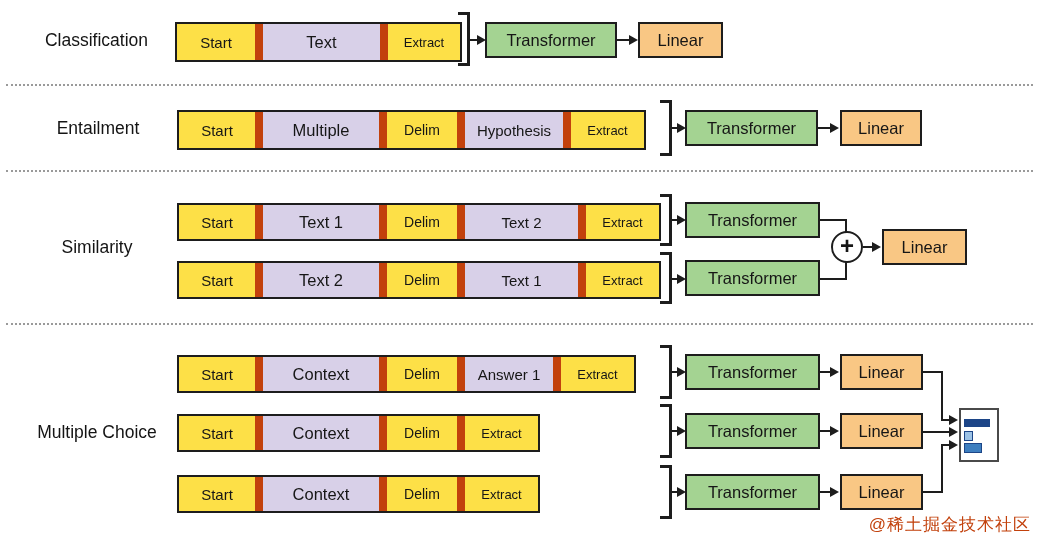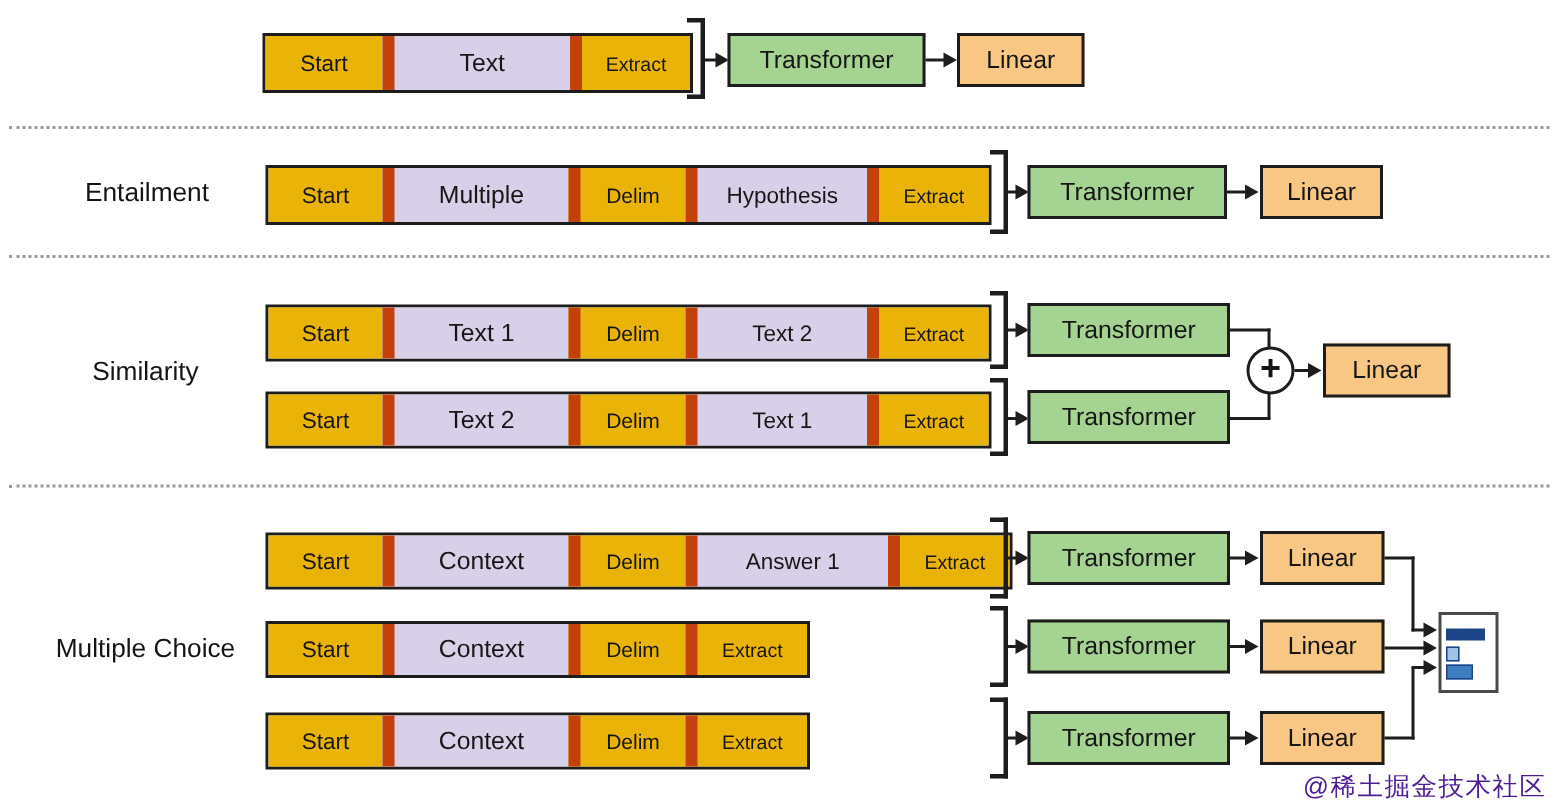--- a/index.html
+++ b/index.html
@@ -3,21 +3,21 @@
 <meta charset="utf-8">
 <style>
   html,body{margin:0;padding:0;background:#fff}
   .canvas{position:relative;width:1039px;height:538px;background:#ffffff;
           font-family:"Liberation Sans",sans-serif;color:#161616;overflow:hidden}
   .lbl{position:absolute;font-size:17.5px;line-height:21px;text-align:center;color:#141414}
   .tokenbar{position:absolute;display:flex;border:2px solid #1d1d1d}
   .cell{box-sizing:border-box;display:flex;align-items:center;justify-content:center;
         border-left:8px solid #c2410c;white-space:nowrap}
   .cell:first-child{border-left:none}
-  .blue{background:#eab308}
+  .blue{background:#fde047}
   .purple{background:#d8d0e8}
   .fs16{font-size:16.5px}.fs15{font-size:15px}.fs14{font-size:14px}.fs13{font-size:13px}
   .node{position:absolute;box-sizing:border-box;border:2px solid #1d1d1d;display:flex;
         align-items:center;justify-content:center;font-size:16.5px}
   .green{background:#a4d392}
   .orange{background:#f9c784}
   .bracket{position:absolute;box-sizing:border-box;width:12px;
            border-top:3px solid #1d1d1d;border-right:3px solid #1d1d1d;border-bottom:3px solid #1d1d1d}
   .hl{position:absolute;height:2px;background:#1d1d1d}
   .vl{position:absolute;width:2px;background:#1d1d1d}
@@ -25,27 +25,28 @@
       border-bottom:5px solid transparent;border-left:9px solid #1d1d1d}
   .sep{position:absolute;left:6px;right:6px;border-top:2px dotted #9a9a9a}
   .sum{position:absolute;width:32px;height:32px;box-sizing:border-box;border:2.5px solid #1d1d1d;
        border-radius:50%;background:#fff;display:flex;align-items:center;justify-content:center;
        font-size:24px;font-weight:700;line-height:1;padding-bottom:2px}
   .chartbox{position:absolute;width:36px;height:50px;border:2px solid #4a4a4a;background:#fff}
   .cbar{position:absolute;height:8px}
   .cbar-dark{background:#1c4587}
   .cbar-light{background:#9dc3e6;border:1px solid #1c4587}
   .cbar-mid{background:#3d7ebf;border:1px solid #1c4587}
-  .wm{position:absolute;font-size:17px;color:#4c1d95;letter-spacing:1px;white-space:nowrap}
+  .wm{position:absolute;font-size:17px;color:#c2410c;letter-spacing:1px;white-space:nowrap}
 </style>
 </head>
 <body>
 
 <div class="canvas">
 
+  <div class="lbl" style="left:24px;top:30px;width:145px">Classification</div>
 
   <div class="tokenbar" style="left:175px;top:22px;height:36px">
     <div class="cell blue fs15" style="width:78px">Start</div>
     <div class="cell purple fs16" style="width:125px">Text</div>
     <div class="cell blue fs13" style="width:80px">Extract</div>
   </div>
 
   <div class="bracket" style="left:458px;top:12px;height:54px"></div>
   <div class="hl" style="left:470px;top:39px;width:8px"></div>
   <div class="ah" style="left:477px;top:35px"></div>
@@ -56,21 +57,21 @@
   <div class="node orange" style="left:638px;top:22px;width:85px;height:36px">Linear</div>
 
   <div class="sep" style="top:84px"></div>
 
   <div class="lbl" style="left:24px;top:118px;width:148px">Entailment</div>
 
   <div class="tokenbar" style="left:177px;top:110px;height:36px">
     <div class="cell blue fs15" style="width:76px">Start</div>
     <div class="cell purple fs16" style="width:124px">Multiple</div>
     <div class="cell blue fs14" style="width:78px">Delim</div>
-    <div class="cell purple fs15" style="width:121px">Hypothesis</div>
+    <div class="cell purple fs15" style="width:106px">Hypothesis</div>
     <div class="cell blue fs13" style="width:81px">Extract</div>
   </div>
 
   <div class="bracket" style="left:660px;top:100px;height:56px"></div>
   <div class="hl" style="left:672px;top:127px;width:6px"></div>
   <div class="ah" style="left:677px;top:123px"></div>
 
   <div class="node green" style="left:685px;top:110px;width:133px;height:36px">Transformer</div>
   <div class="hl" style="left:818px;top:127px;width:13px"></div>
   <div class="ah" style="left:830px;top:123px"></div>
@@ -120,21 +121,21 @@
   <div class="node orange" style="left:882px;top:229px;width:85px;height:36px">Linear</div>
 
   <div class="sep" style="top:323px"></div>
 
   <div class="lbl" style="left:12px;top:422px;width:170px">Multiple Choice</div>
 
   <div class="tokenbar" style="left:177px;top:355px;height:34px">
     <div class="cell blue fs15" style="width:76px">Start</div>
     <div class="cell purple fs16" style="width:124px">Context</div>
     <div class="cell blue fs14" style="width:78px">Delim</div>
-    <div class="cell purple fs15" style="width:135px">Answer 1</div>
+    <div class="cell purple fs15" style="width:96px">Answer 1</div>
     <div class="cell blue fs13" style="width:81px">Extract</div>
   </div>
   <div class="bracket" style="left:660px;top:345px;height:54px"></div>
   <div class="hl" style="left:672px;top:371px;width:6px"></div>
   <div class="ah" style="left:677px;top:367px"></div>
   <div class="node green" style="left:685px;top:354px;width:135px;height:36px">Transformer</div>
   <div class="hl" style="left:820px;top:371px;width:12px"></div>
   <div class="ah" style="left:830px;top:367px"></div>
   <div class="node orange" style="left:840px;top:354px;width:83px;height:36px">Linear</div>
 

